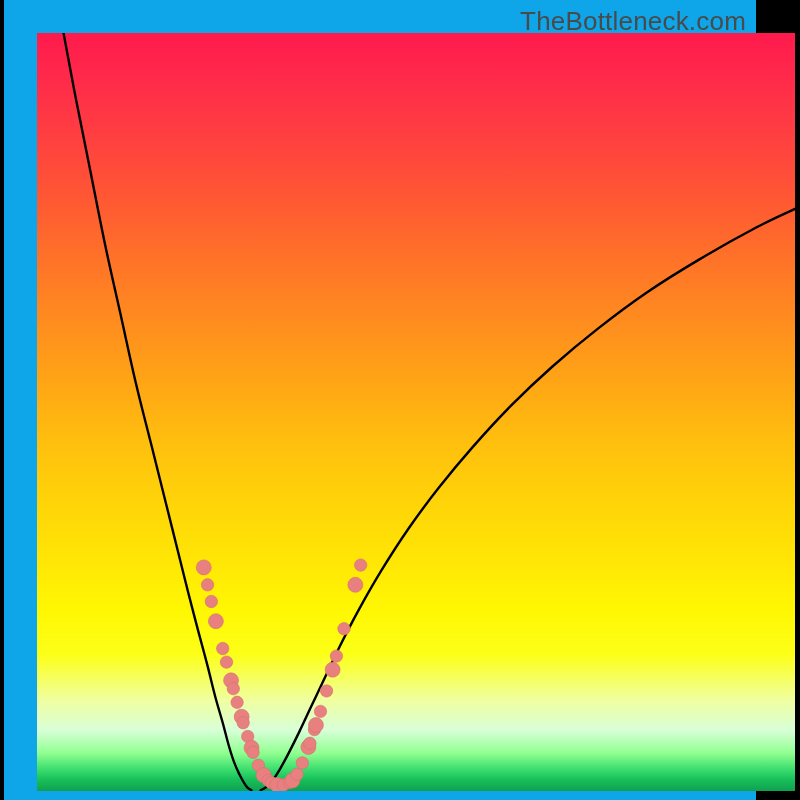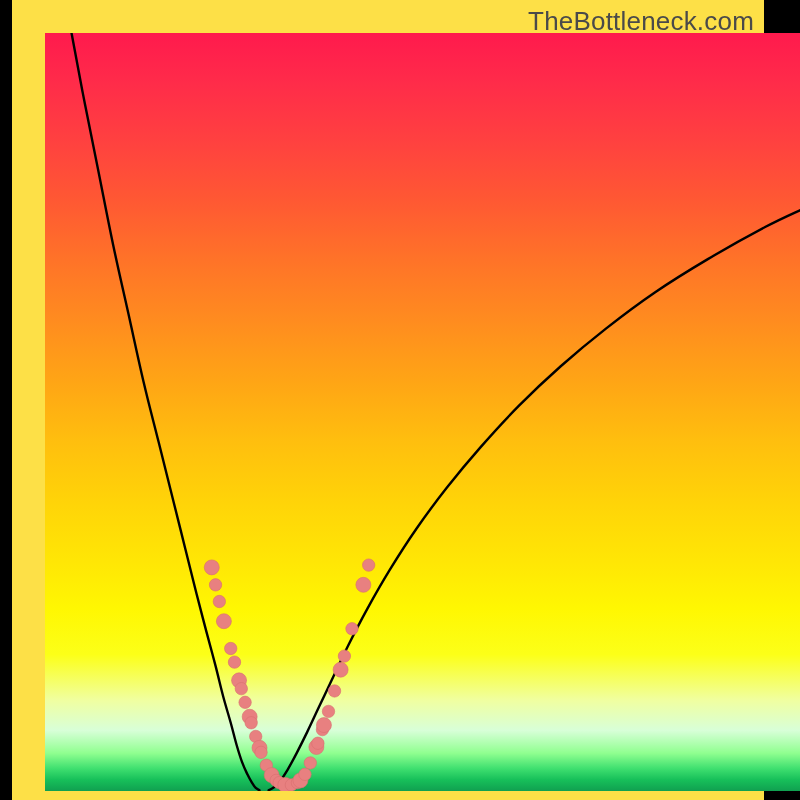--- a/index.html
+++ b/index.html
@@ -6,23 +6,23 @@
     margin: 0;
     padding: 0;
     width: 800px;
     height: 800px;
     overflow: hidden;
     background: #000;
     font-family: Arial, Helvetica, sans-serif;
   }
   .frame {
     position: absolute;
-    left: 12px; top: 0;
+    left: 4px; top: 0;
     width: 752px; height: 800px;
-    background: #fde047;
+    background: #0ea5e9;
   }
   .plot-area {
     position: absolute;
     left: 33px;
     top: 33px;
     width: 758px;
     height: 758px;
     overflow: hidden;
   }
   .gradient-bg {

